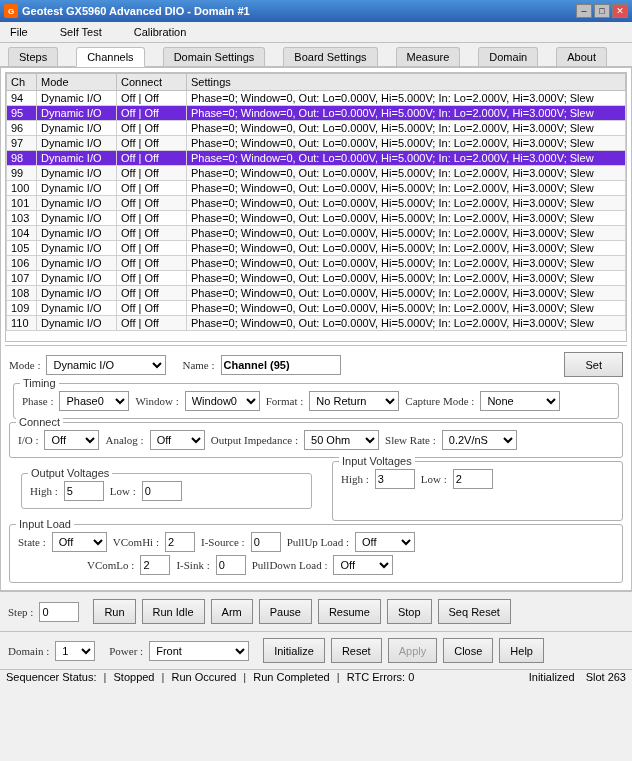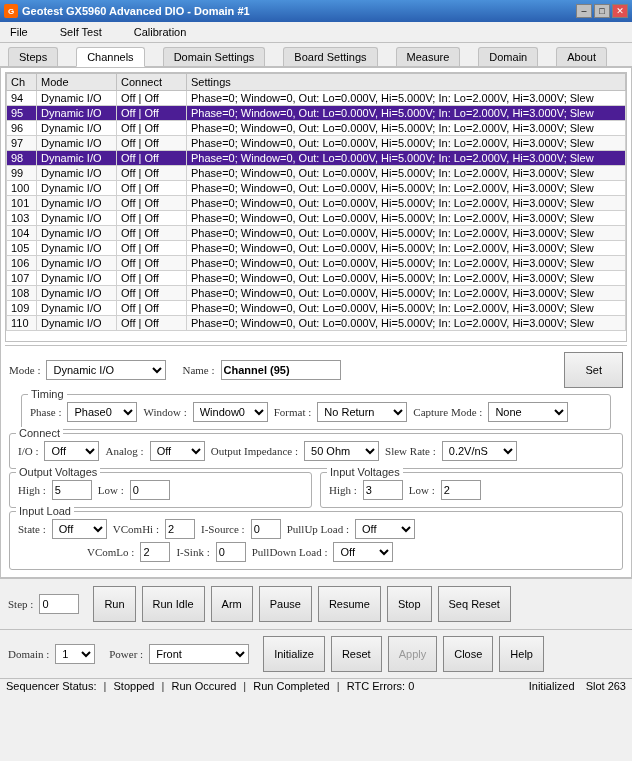--- a/index.html
+++ b/index.html
@@ -84,21 +84,21 @@
       position: sticky;
       top: 0;
       background: #e8e8e8;
       z-index: 2;
     }
     tbody tr {
       cursor: pointer;
     }
     tbody tr:nth-child(odd) { background: #ffffff; }
     tbody tr:nth-child(even) { background: #f8f8f8; }
-    tbody tr.selected { background: #4c1d95; color: white; }
+    tbody tr.selected { background: #6d28d9; color: white; }
     tbody td {
       border: 1px solid #d0d0d0;
       padding: 1px 4px;
       white-space: nowrap;
       font-size: 11px;
     }
     .field-row { display: flex; align-items: center; gap: 6px; margin: 3px 0; flex-wrap: wrap; }
     .label { color: #333; white-space: nowrap; font-family: Liberation Serif, serif; }
     
     select, input[type="text"], input[type="number"] {
@@ -145,21 +145,21 @@
       font-size: 11px;
       color: #333;
     }
 
     .btn {
       border: 1px solid #888;
       background: linear-gradient(to bottom, #f5f5f5, #e0e0e0);
       padding: 3px 10px;
       cursor: pointer;
       font-size: 11px;
-      height: 36px;
+      height: 25px;
       white-space: nowrap;
     }
     .btn-set { padding: 3px 20px; }
     .btn-disabled { color: #999; cursor: default; background: linear-gradient(to bottom, #f0f0f0, #e0e0e0); }
 
     .divider { border: none; border-top: 1px solid #c0c0c0; margin: 3px 0; }
 
     .bottom-bar {
       background: #f0f0f0;
       border-top: 1px solid #c0c0c0;
@@ -329,21 +329,21 @@
     <span class="label">Mode :</span>
     <select class="mode-select">
       <option>Dynamic I/O</option>
     </select>
     <span class="label" style="margin-left:10px;">Name :</span>
     <input type="text" class="name-input" value="Channel (95)" style="">
     <div style="flex:1;"></div>
     <button class="btn btn-set">Set</button>
   </div>
 
-  <div class="group-box" style="margin: 3px 16px;">
+  <div class="group-box" style="margin: 3px 8px;">
     <span class="group-label">Timing</span>
     <div class="field-row">
       <span class="label">Phase :</span>
       <select class="phase-select">
         <option>Phase0</option>
       </select>
       <span class="label">Window :</span>
       <select class="window-select">
         <option>Window0</option>
       </select>
@@ -374,21 +374,21 @@
         <option>50 Ohm</option>
       </select>
       <span class="label">Slew Rate :</span>
       <select class="slew-select">
         <option>0.2V/nS</option>
       </select>
     </div>
   </div>
 
   <div style="display:flex; gap:8px; margin: 3px 4px;">
-    <div class="group-box" style="flex:1; margin:0;">
+    <div class="group-box" style="flex:1; margin:12px;">
       <span class="group-label">Output Voltages</span>
       <div class="field-row">
         <span class="label">High :</span>
         <input type="text" class="voltage-input" value="5" style="">
         <span class="label">Low :</span>
         <input type="text" class="voltage-input" value="0" style="">
       </div>
     </div>
     <div class="group-box" style="flex:1; margin:0;">
       <span class="group-label">Input Voltages</span>

